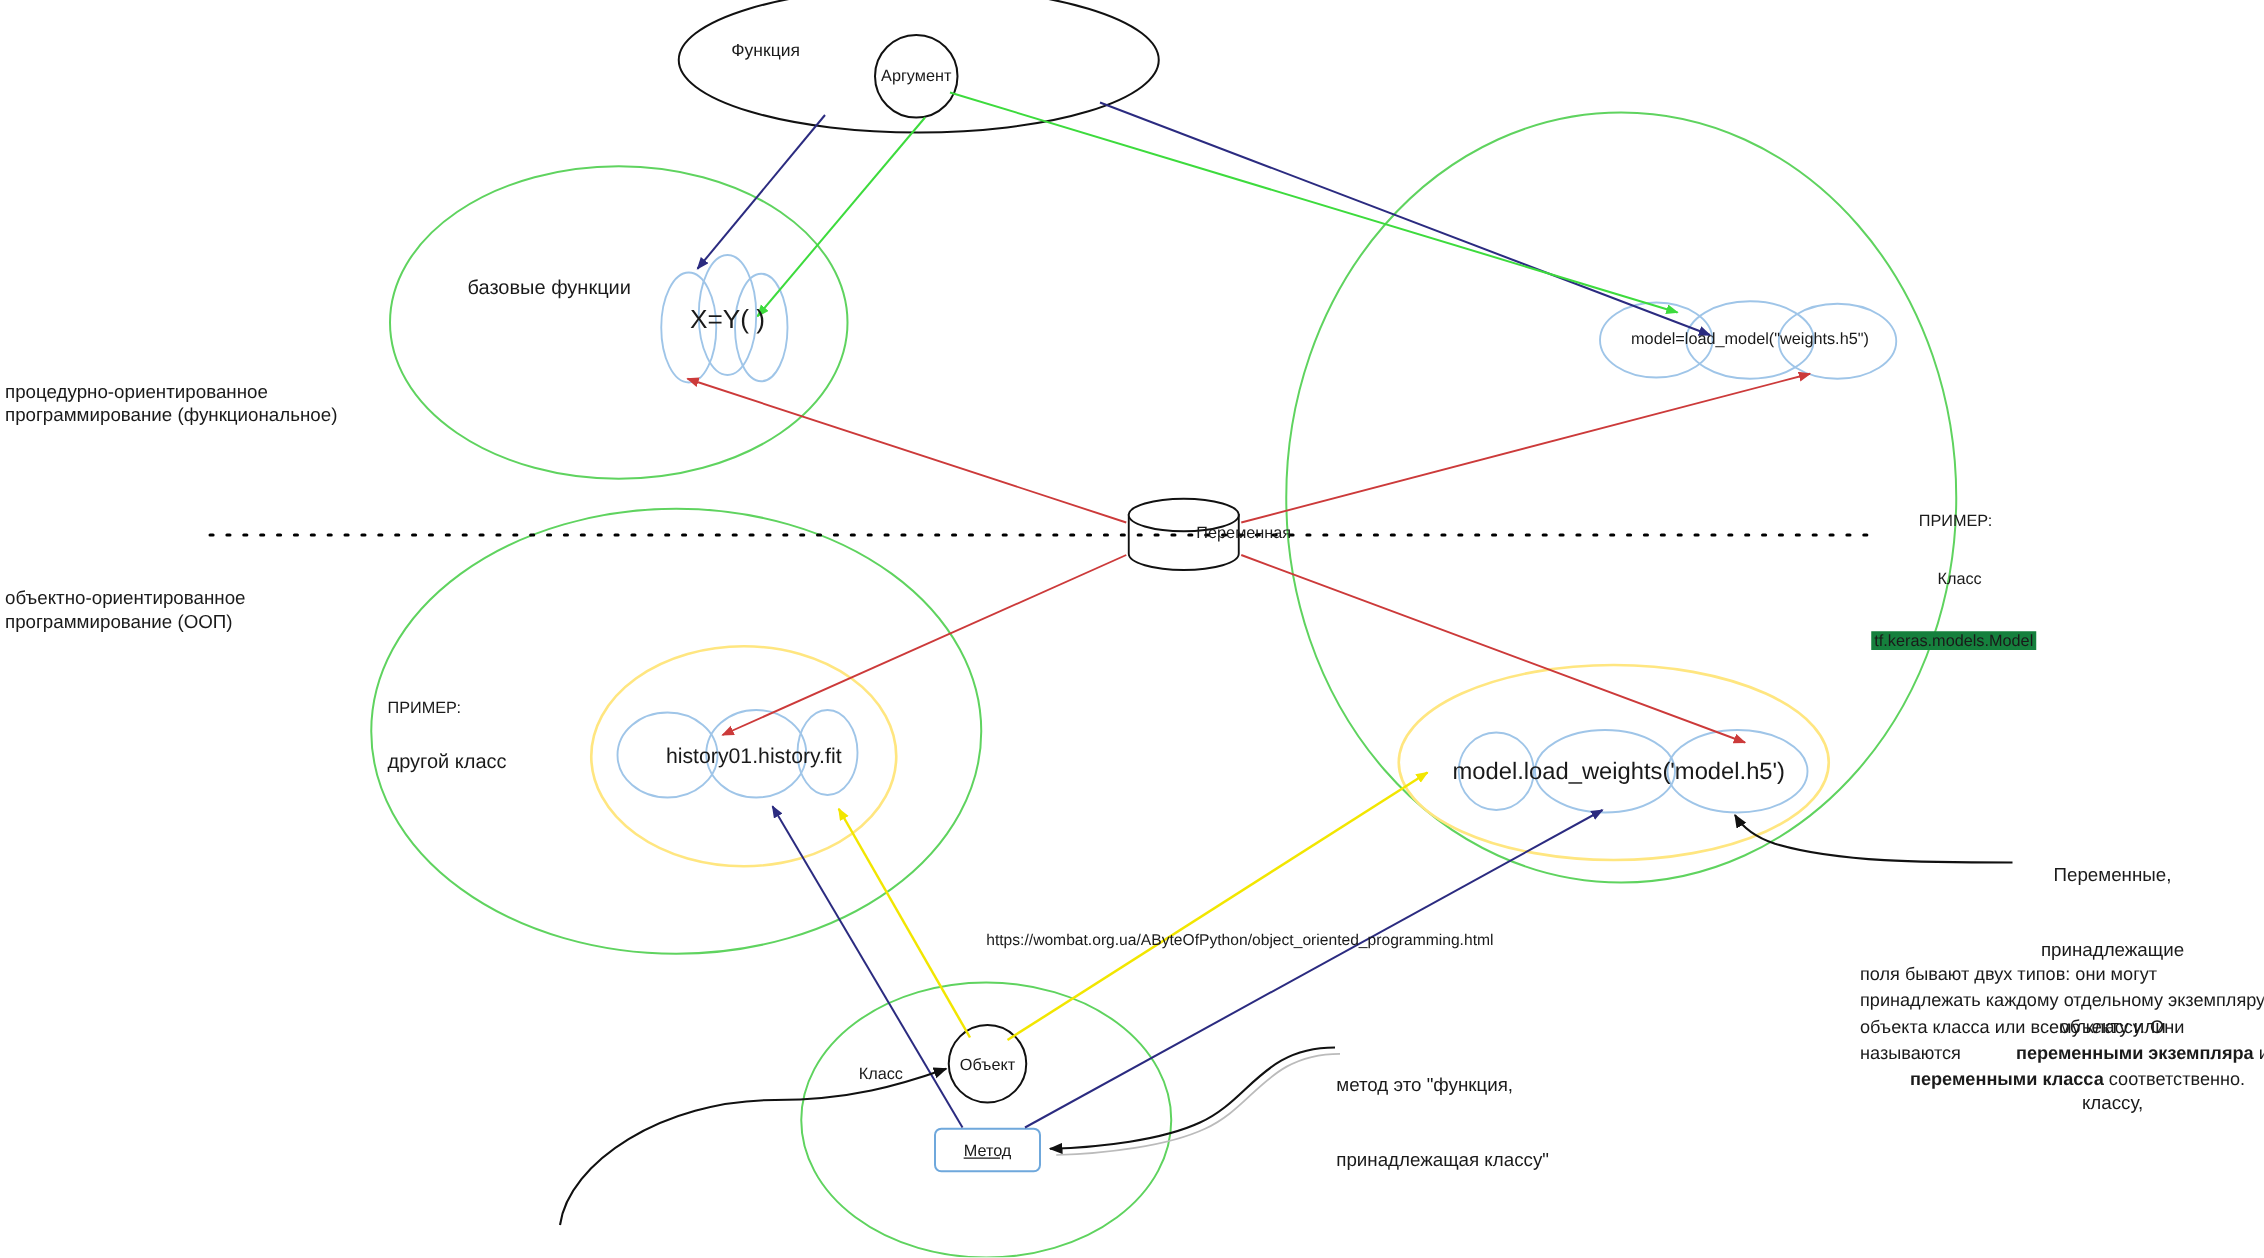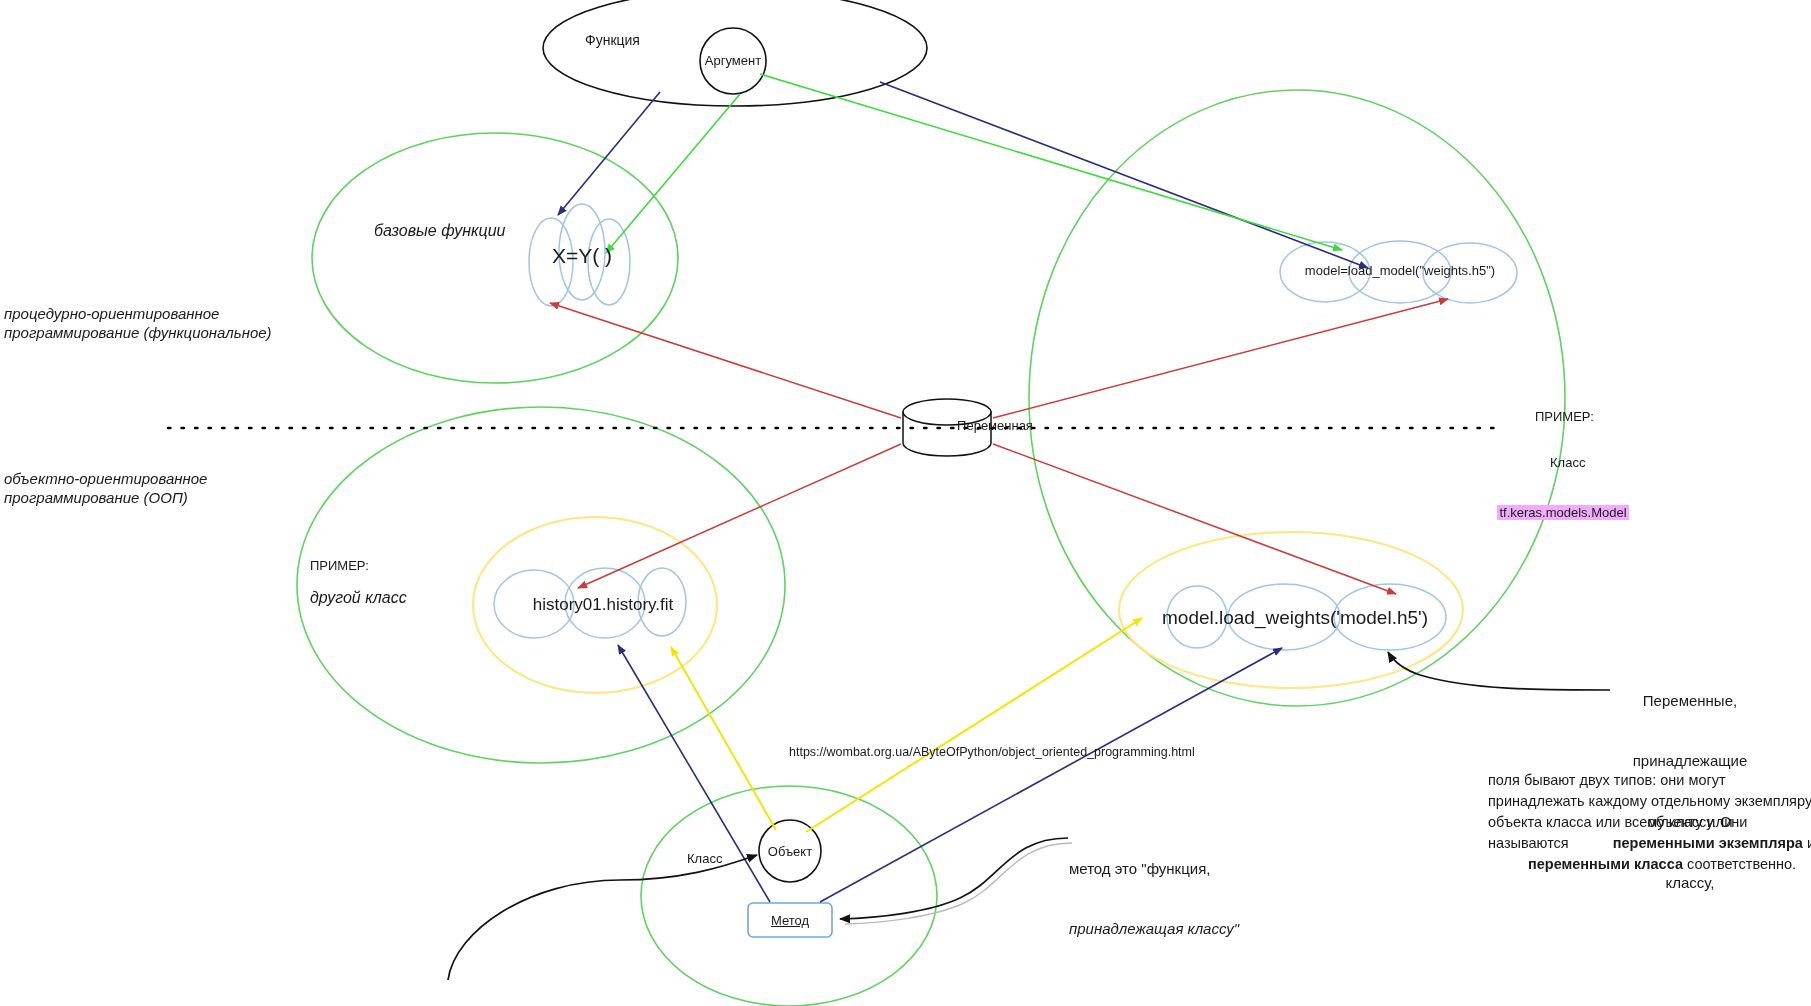--- a/index.html
+++ b/index.html
@@ -1,24 +1,24 @@
 <!DOCTYPE html>
 <html><head>
 <meta charset="utf-8">
 <style>
   html,body{margin:0;padding:0;background:#ffffff;}
   body{width:1811px;height:1006px;overflow:hidden;
        font-family:"Liberation Sans","DejaVu Sans",sans-serif;color:#1a1a1a;}
   #stage{position:relative;width:1811px;height:1006px;background:#fff;}
   svg.layer{position:absolute;left:0;top:0;width:1811px;height:1006px;}
   .lbl{position:absolute;white-space:pre;line-height:1.25;}
-  .ital{font-style:italic;}
+  .ital{}
   .bold{font-weight:bold;margin-left:40px;}
   .ctr{text-align:center;}
-  .hl{background:#f0abfc;padding:0 2px;}
+  .hl{background:#15803d;padding:0 2px;}
 </style>
 </head>
 <body>
 
 <div id="stage">
 
   <svg class="layer" viewBox="0 0 1811 1006" xmlns="http://www.w3.org/2000/svg">
     <defs>
       <marker id="ahBlue" markerWidth="11" markerHeight="11" refX="9" refY="4" orient="auto" markerUnits="userSpaceOnUse">
         <path d="M0,0 L10,4 L0,8 z" fill="#2b2b80"></path>
@@ -140,21 +140,21 @@
   <div class="lbl" style="left:1535px;top:409px;font-size:13px;">ПРИМЕР:</div>
 
   <div class="lbl" style="left:1550px;top:455px;font-size:13px;">Класс</div>
 
   <div class="lbl" style="left:1483px;top:489px;font-size:13px;">
     <span class="hl">tf.keras.models.Model</span>
   </div>
 
   <div class="lbl" style="left:310px;top:558px;font-size:13px;">ПРИМЕР:</div>
 
-  <div class="lbl ital" style="left:310px;top:588px;font-size:16px;">другой класс</div>
+  <div class="lbl ital" style="left:310px;top:600px;font-size:16px;">другой класс</div>
 
   <div class="lbl ctr" style="left:478px;top:594px;width:250px;font-size:17px;">history01.history.fit</div>
 
   <div class="lbl ctr" style="left:1150px;top:606px;width:290px;font-size:19px;">model.load_weights('model.h5')</div>
 
   <div class="lbl ctr" style="left:1580px;top:650px;width:220px;font-size:15px;line-height:1.35;">
     <div>Переменные,</div>
     <div>принадлежащие</div>
     <div>объекту или</div>
     <div>классу,</div>

